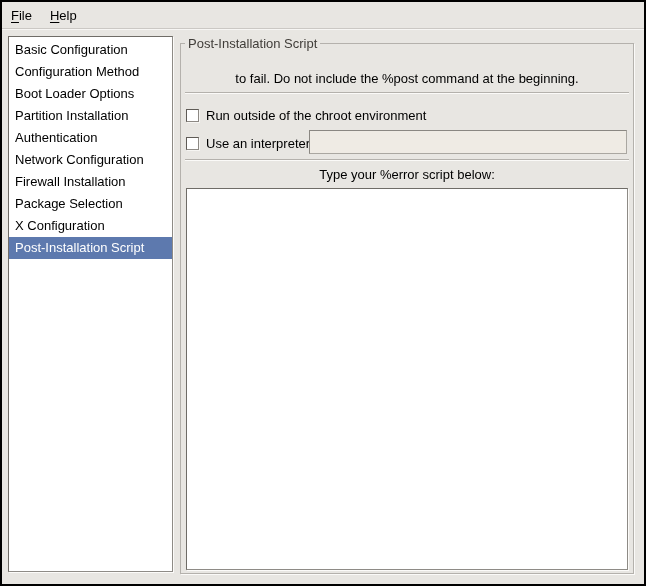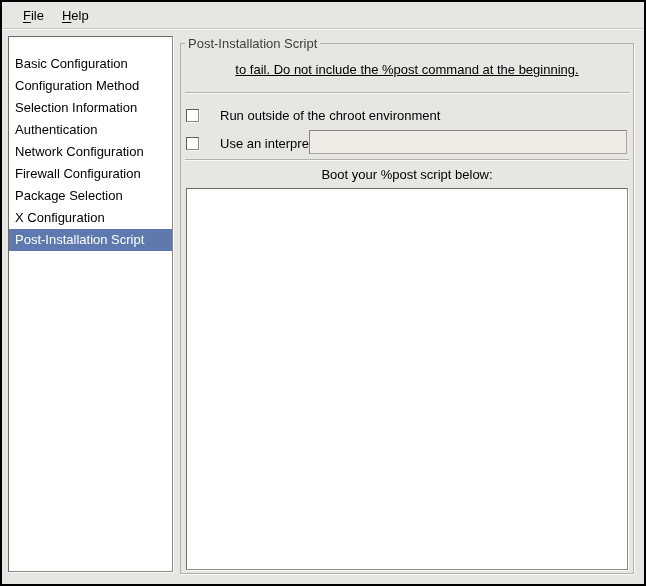--- a/index.html
+++ b/index.html
@@ -20,38 +20,37 @@
   
   .menubar {
     position: absolute;
     top: 0; left: 0; right: 0;
     height: 27px;
     display: flex;
     align-items: stretch;
     background: #e8e6e2;
     border-bottom: 1px solid #cbc8c4;
     box-shadow: 0 1px 0 #f7f6f4;
-    padding-left: 12px;
   }
   .menu-item {
     padding: 6px 9px 0 9px;
     cursor: default;
   }
   .menu-item .accel { text-decoration: underline; text-underline-offset: 2px; }
   
   .sidebar {
     position: absolute;
     left: 6px; top: 34px;
     width: 165px; height: 536px;
     background: #ffffff;
     border: 1px solid #8e8b86;
     border-top-color: #6f6c67;
     border-left-color: #6f6c67;
     box-shadow: 1px 1px 0 #fcfbf9;
-    padding-top: 16px;
+    padding-top: 2px;
     overflow: hidden;
   }
   .list-item {
     height: 22px;
     line-height: 22px;
     padding-left: 6px;
     white-space: nowrap;
     cursor: default;
   }
   .list-item.selected {
@@ -76,21 +75,21 @@
   }
   .frame-body { position: absolute; inset: 0; }
   .warning-line {
     position: absolute;
     left: 0; right: 0;
     text-align: center;
     line-height: 16px;
     white-space: nowrap;
   }
   .warn1 { top: 11px; }
-  .warn2 { top: 18px; text-decoration: underline; }
+  .warn2 { top: 27px; }
   .separator {
     position: absolute;
     left: 4px; right: 4px;
     height: 2px;
     border-top: 1px solid #b4b1ac;
     border-bottom: 1px solid #fbfaf8;
   }
   .sep1 { top: 48px; }
   .sep2 { top: 115px; }
   .check-row {
@@ -105,21 +104,21 @@
   .row-interp { top: 88px; }
   .checkbox {
     width: 13px; height: 13px;
     margin-left: 5px;
     background: #ffffff;
     border: 1px solid #8d8984;
     border-top-color: #5f5b56;
     border-left-color: #5f5b56;
     box-shadow: 1px 1px 0 #f6f5f2;
   }
-  .check-label { margin-left: 21px; white-space: nowrap; }
+  .check-label { margin-left: 7px; white-space: nowrap; }
   .interp-entry {
     position: absolute;
     left: 128px; top: 86px;
     width: 318px; height: 24px;
     background: #efebe4;
     border: 1px solid #aaa7a1;
     border-top-color: #8a8782;
     border-left-color: #8a8782;
     padding: 0 4px;
     font: inherit;
@@ -153,24 +152,25 @@
 <div class="window">
 
   <div class="menubar">
     <div class="menu-item"><span class="accel">F</span><span>ile</span></div>
     <div class="menu-item"><span class="accel">H</span><span>elp</span></div>
   </div>
 
   <div class="sidebar">
     <div class="list-item">Basic Configuration</div>
     <div class="list-item">Configuration Method</div>
-    <div class="list-item">Selection Information</div>
+    <div class="list-item">Boot Loader Options</div>
+    <div class="list-item">Partition Installation</div>
     <div class="list-item">Authentication</div>
     <div class="list-item">Network Configuration</div>
-    <div class="list-item">Firewall Configuration</div>
+    <div class="list-item">Firewall Installation</div>
     <div class="list-item">Package Selection</div>
     <div class="list-item">X Configuration</div>
     <div class="list-item selected">Post-Installation Script</div>
   </div>
 
   <div class="frame">
     <div class="frame-label">Post-Installation Script</div>
     <div class="frame-body">
 
       <div class="warning-line warn2">to fail. Do not include the %post command at the beginning.</div>
@@ -183,19 +183,19 @@
       </div>
 
       <div class="check-row row-interp">
         <span class="checkbox"></span>
         <span class="check-label">Use an interpreter:</span>
       </div>
       <input class="interp-entry" type="text" value="" style="">
 
       <div class="separator sep2"></div>
 
-      <div class="script-label">Boot your %post script below:</div>
+      <div class="script-label">Type your %error script below:</div>
 
       <textarea class="script-area" spellcheck="false" style=""></textarea>
     </div>
   </div>
 
 </div>
 
 </body></html>

